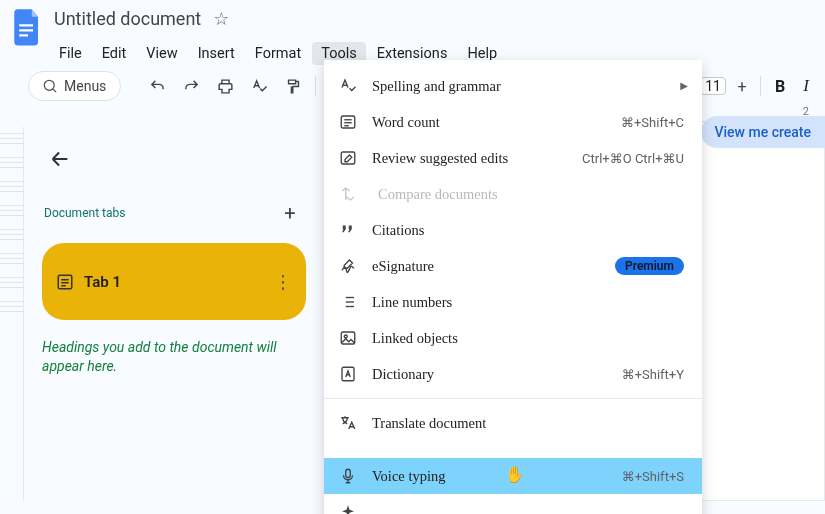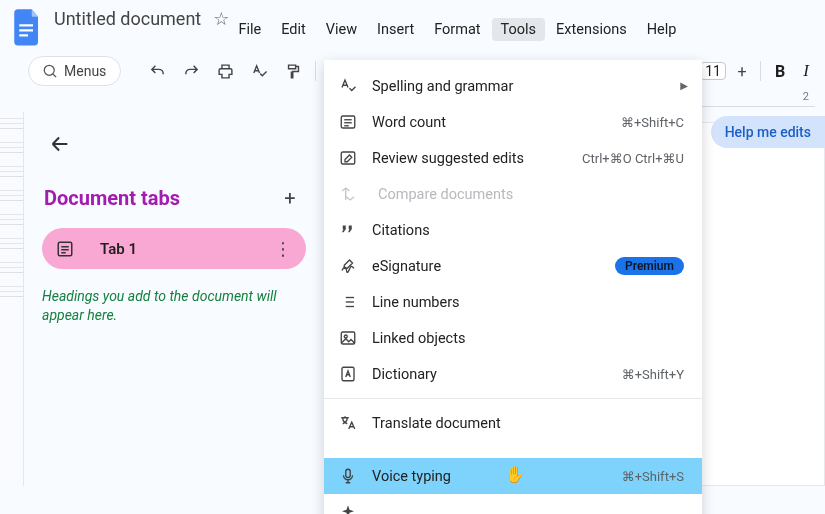--- a/index.html
+++ b/index.html
@@ -1,21 +1,21 @@
 <!DOCTYPE html>
 <html><head>
 <meta charset="utf-8">
 <style>
   * { box-sizing: border-box; font-family: "Google Sans", Roboto, Arial, sans-serif; }
   body { margin:0; width:825px; height:514px; background:#f8fbff; overflow:hidden; color:#1f1f1f; }
   
   .hdr { display:flex; align-items:flex-start; padding:6px 10px 0 10px; }
   .logo { width:36px; height:44px; display:flex; align-items:center; justify-content:center; }
   .logo svg { width:30px; height:38px; }
-  .titlewrap { display:flex; flex-direction:row; margin-left:4px; }
+  .titlewrap { display:flex; flex-direction:column; margin-left:4px; }
   .titlerow { display:flex; align-items:center; gap:8px; height:24px; }
   .doct { font-size:18px; color:#444; padding:1px 4px; }
   .menubar { display:flex; gap:2px; margin-top:12px; }
   .menuitem { font-size:14.5px; color:#222; padding:3px 9px; border-radius:4px; cursor:default; }
   .menuitem.sel { background:#e3e6ea; }
   
   .tbar { display:flex; align-items:center; gap:6px; padding:6px 10px 4px 28px; }
   .menus-pill { display:flex; align-items:center; gap:6px; background:#fff; border:1px solid #dfe1e5; border-radius:20px; padding:6px 14px; font-size:14px; color:#444; }
   .tbtn { width:28px; height:28px; display:flex; align-items:center; justify-content:center; color:#444; border-radius:6px; }
   .sep { width:1px; height:20px; background:#dadce0; margin:0 2px; }
@@ -28,36 +28,36 @@
   .rulerrow .two { position:absolute; right:16px; top:0; font-size:11px; color:#777; }
   .rulerrow .line { position:absolute; left:0; right:10px; top:16px; height:1px; background:#dadce0; }
   
   .bodyrow { position:relative; display:flex; height:calc(514px - 140px); }
   .vruler { width:24px; border-right:1px solid #e5e8eb; background:#f9fbfe; display:flex; flex-direction:column; padding-top:6px; }
   .tick { width:100%; border-top:1px solid #dcdfe4; height:14px; }
   .tick.small { height:5px; border-color:#e2e5ea; }
   .sidebar { width:300px; padding:14px 18px 10px 18px; }
   .back { width:36px; height:36px; display:flex; align-items:center; justify-content:center; }
   .dthdr { display:flex; align-items:center; justify-content:space-between; margin-top:24px; padding:0 2px; }
-  .dthdr span:first-child { font-size:20px; font-weight:700; color:#a21caf; }
+  .dthdr span:first-child { font-size:12px; font-weight:400; color:#0f766e; }
   .addbtn { font-size:20px; color:#444; width:28px; text-align:center; }
-  .tabchip { margin-top:18px; background:#f9a8d4; border-radius:22px; display:flex; align-items:center; padding:10px 14px; gap:26px; }
+  .tabchip { margin-top:18px; background:#eab308; border-radius:22px; display:flex; align-items:center; padding:28px 14px; gap:10px; }
   .tabchip .lab { font-weight:600; font-size:15px; color:#1f1f1f; flex:1; }
   .more { font-size:18px; color:#444; }
   .hint { margin-top:18px; font-size:14px; font-style:italic; color:#15803d; line-height:1.35; }
   .paper { flex:1; background:#fff; margin:10px 0 0 0; border:1px solid #e6e8eb; position:relative; }
   .helpme { position:absolute; top:116px; right:0; background:#d4e3fc; color:#1b60c6; font-size:14px; font-weight:500; padding:8px 14px; border-radius:20px 0 0 20px; }
   
   .dropdown { position:absolute; top:60px; left:324px; width:378px; background:#fff; border-radius:0 0 6px 6px; box-shadow:0 4px 14px rgba(0,0,0,0.18); padding:8px 0 10px 0; z-index:50; }
   .dd-item { display:flex; align-items:center; padding:8px 18px 8px 14px; gap:14px; font-size:14.5px; color:#222; position:relative; }
   .dd-item.disabled { color:#b7b9bd;gap:20px; }
   .dd-item.hover { background:#7dd3fc;margin-top:17px; }
   .dd-item .ic { width:20px; height:20px; display:flex; align-items:center; justify-content:center; color:#444; flex-shrink:0; }
   .dd-item.disabled .ic { color:#c3c5c9; }
-  .dd-item .lab { flex:1; }
+  .dd-item .lab { flex:1;font-family:Liberation Serif, serif; }
   .dd-item .sc { font-size:13px; color:#5f6368; }
   .dd-item .arrow { position:absolute; right:14px; top:12px; font-size:10px; color:#666; }
   .dd-sep { height:1px; background:#e5e7ea; margin:6px 0; }
   .badge { background:#1a73e8; color:#0f172a; font-size:12px; font-weight:600; padding:2px 10px; border-radius:12px; }
   .cursor { position:absolute; left:181px; top:7px; font-size:16px; pointer-events:none; }
   svg { display:block; }
 </style>
 </head>
 <body>
 
@@ -182,21 +182,21 @@
           <line x1="7" y1="17" x2="13" y2="17" stroke="#333" stroke-width="2"></line>
         </svg>
       <span class="lab">Tab 1</span>
       <span class="more">⋮</span>
     </div>
     <div class="hint">Headings you add to the document will appear here.</div>
   </div>
   <div class="paper"></div>
 </div>
 
-<div class="helpme">Help me edits</div>
+<div class="helpme">View me create</div>
 
 <div class="dropdown" id="dropdown">
     <div class="dd-item">
       <span class="ic">
         <svg width="18" height="18" viewBox="0 0 24 24">
           <path fill="none" stroke="#444" stroke-width="1.8" d="M4 14L8 4l4 10M5.5 11h5M14 15l3 3 5-5"></path>
         </svg>
       </span>
       <span class="lab">Spelling and grammar</span>
       <span class="arrow">▶</span>

